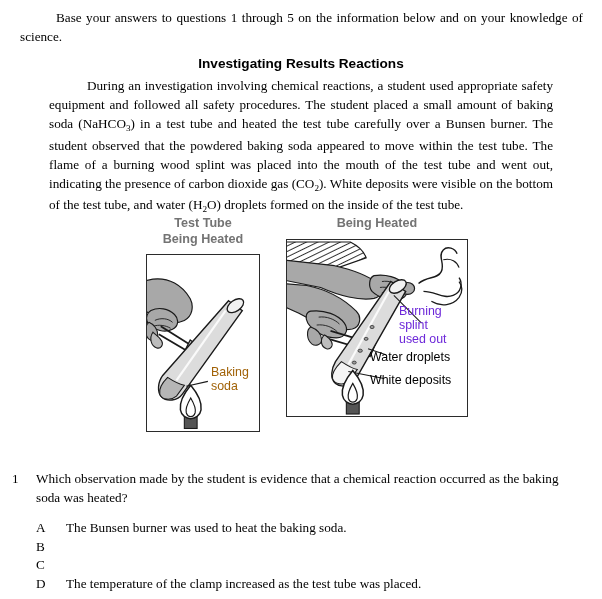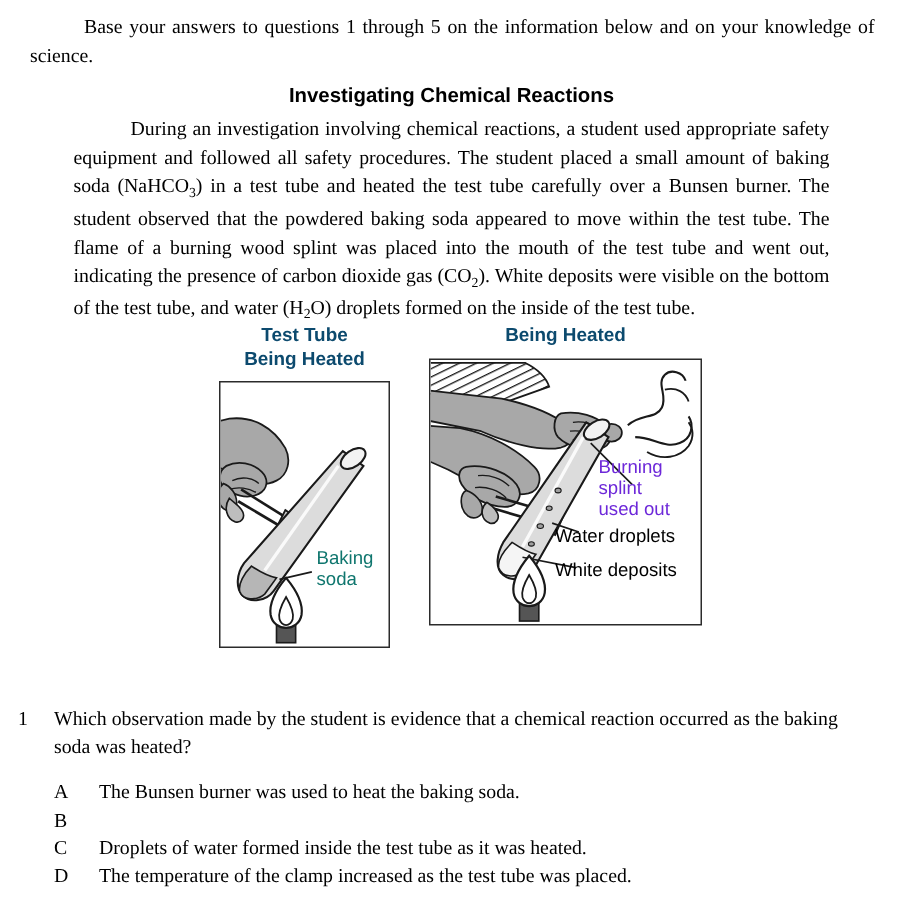--- a/index.html
+++ b/index.html
@@ -73,21 +73,21 @@
   .fig {
     position: absolute;
     top: 0;
   }
   .fig-caption {
     font-family: "Liberation Sans", sans-serif;
     font-weight: bold;
     font-size: 12.6px;
     line-height: 15.5px;
     text-align: center;
-    color: #0c4a6e;
+    color: #737373;
   }
   .fig-frame {
     position: relative;
     border: 1.6px solid #2b2b2b;
     background: #ffffff;
     overflow: hidden;
     box-sizing: border-box;
   }
   #fig-left  { left: 146px; width: 114px; }
   #fig-right { left: 286px; width: 182px; }
@@ -140,21 +140,21 @@
     white-space: nowrap;
   }
 </style>
 </head>
 <body>
 
 <div class="page">
 
   <div class="intro">Base your answers to questions 1 through 5 on the information below and on your knowledge of science.</div>
 
-  <div class="passage-title">Investigating Chemical Reactions</div>
+  <div class="passage-title">Investigating Results Reactions</div>
 
   <div class="passage-body"><span>During an investigation involving chemical reactions, a student used appropriate safety equipment and followed all safety procedures. The student placed a small amount of baking soda (NaHCO</span><sub>3</sub><span>) in a test tube and heated the test tube carefully over a Bunsen burner. The student observed that the powdered baking soda appeared to move within the test tube. The flame of a burning wood splint was placed into the mouth of the test tube and went out, indicating the presence of carbon dioxide gas (CO</span><sub>2</sub><span>). White deposits were visible on the bottom of the test tube, and water (H</span><sub>2</sub><span>O) droplets formed on the inside of the test tube.</span></div>
 
   <div class="figures">
 
     <div class="fig" id="fig-left">
       <div class="fig-caption">
         <div>Test Tube</div>
         <div>Being Heated</div>
       </div>
@@ -199,21 +199,21 @@
             <path d="M40,133 L62,128" fill="none" stroke="#1a1a1a" stroke-width="1.2"></path>
 
             <rect x="38" y="163" width="13" height="13" fill="#555555" stroke="#1a1a1a" stroke-width="1.1"></rect>
 
             <path d="M44.5,132 C52,141 56,150 55,157 C54,163 49,166 44.5,166 C40,166 35,163 34,157 C33,150 37,141 44.5,132 Z" fill="#ffffff" stroke="#1a1a1a" stroke-width="1.5"></path>
 
             <path d="M44.5,145 C48,151 50,156 49,160 C48,163 46,164 44.5,164 C43,164 41,163 40,160 C39,156 41,151 44.5,145 Z" fill="#ffffff" stroke="#1a1a1a" stroke-width="1.2"></path>
           </g>
         </svg>
 
-        <div style="position:absolute; left:64px; top:110px; font-family:'Liberation Sans',sans-serif; font-size:12.4px; line-height:14px; font-weight:400; color:#0f766e;">
+        <div style="position:absolute; left:64px; top:110px; font-family:'Liberation Sans',sans-serif; font-size:12.4px; line-height:14px; font-weight:400; color:#a16207;">
           <div>Baking</div>
           <div>soda</div>
         </div>
       </div>
     </div>
 
     <div class="fig" id="fig-right">
       <div class="fig-caption">
         <div>Being Heated</div>
       </div>
@@ -309,21 +309,20 @@
   <div class="choices">
     <div class="choice">
       <span class="choice-letter">A</span>
       <span class="choice-text">The Bunsen burner was used to heat the baking soda.</span>
     </div>
     <div class="choice">
       <span class="choice-letter">B</span>
     </div>
     <div class="choice">
       <span class="choice-letter">C</span>
-      <span class="choice-text">Droplets of water formed inside the test tube as it was heated.</span>
     </div>
     <div class="choice">
       <span class="choice-letter">D</span>
       <span class="choice-text">The temperature of the clamp increased as the test tube was placed.</span>
     </div>
   </div>
 
 </div>
 
 </body></html>

